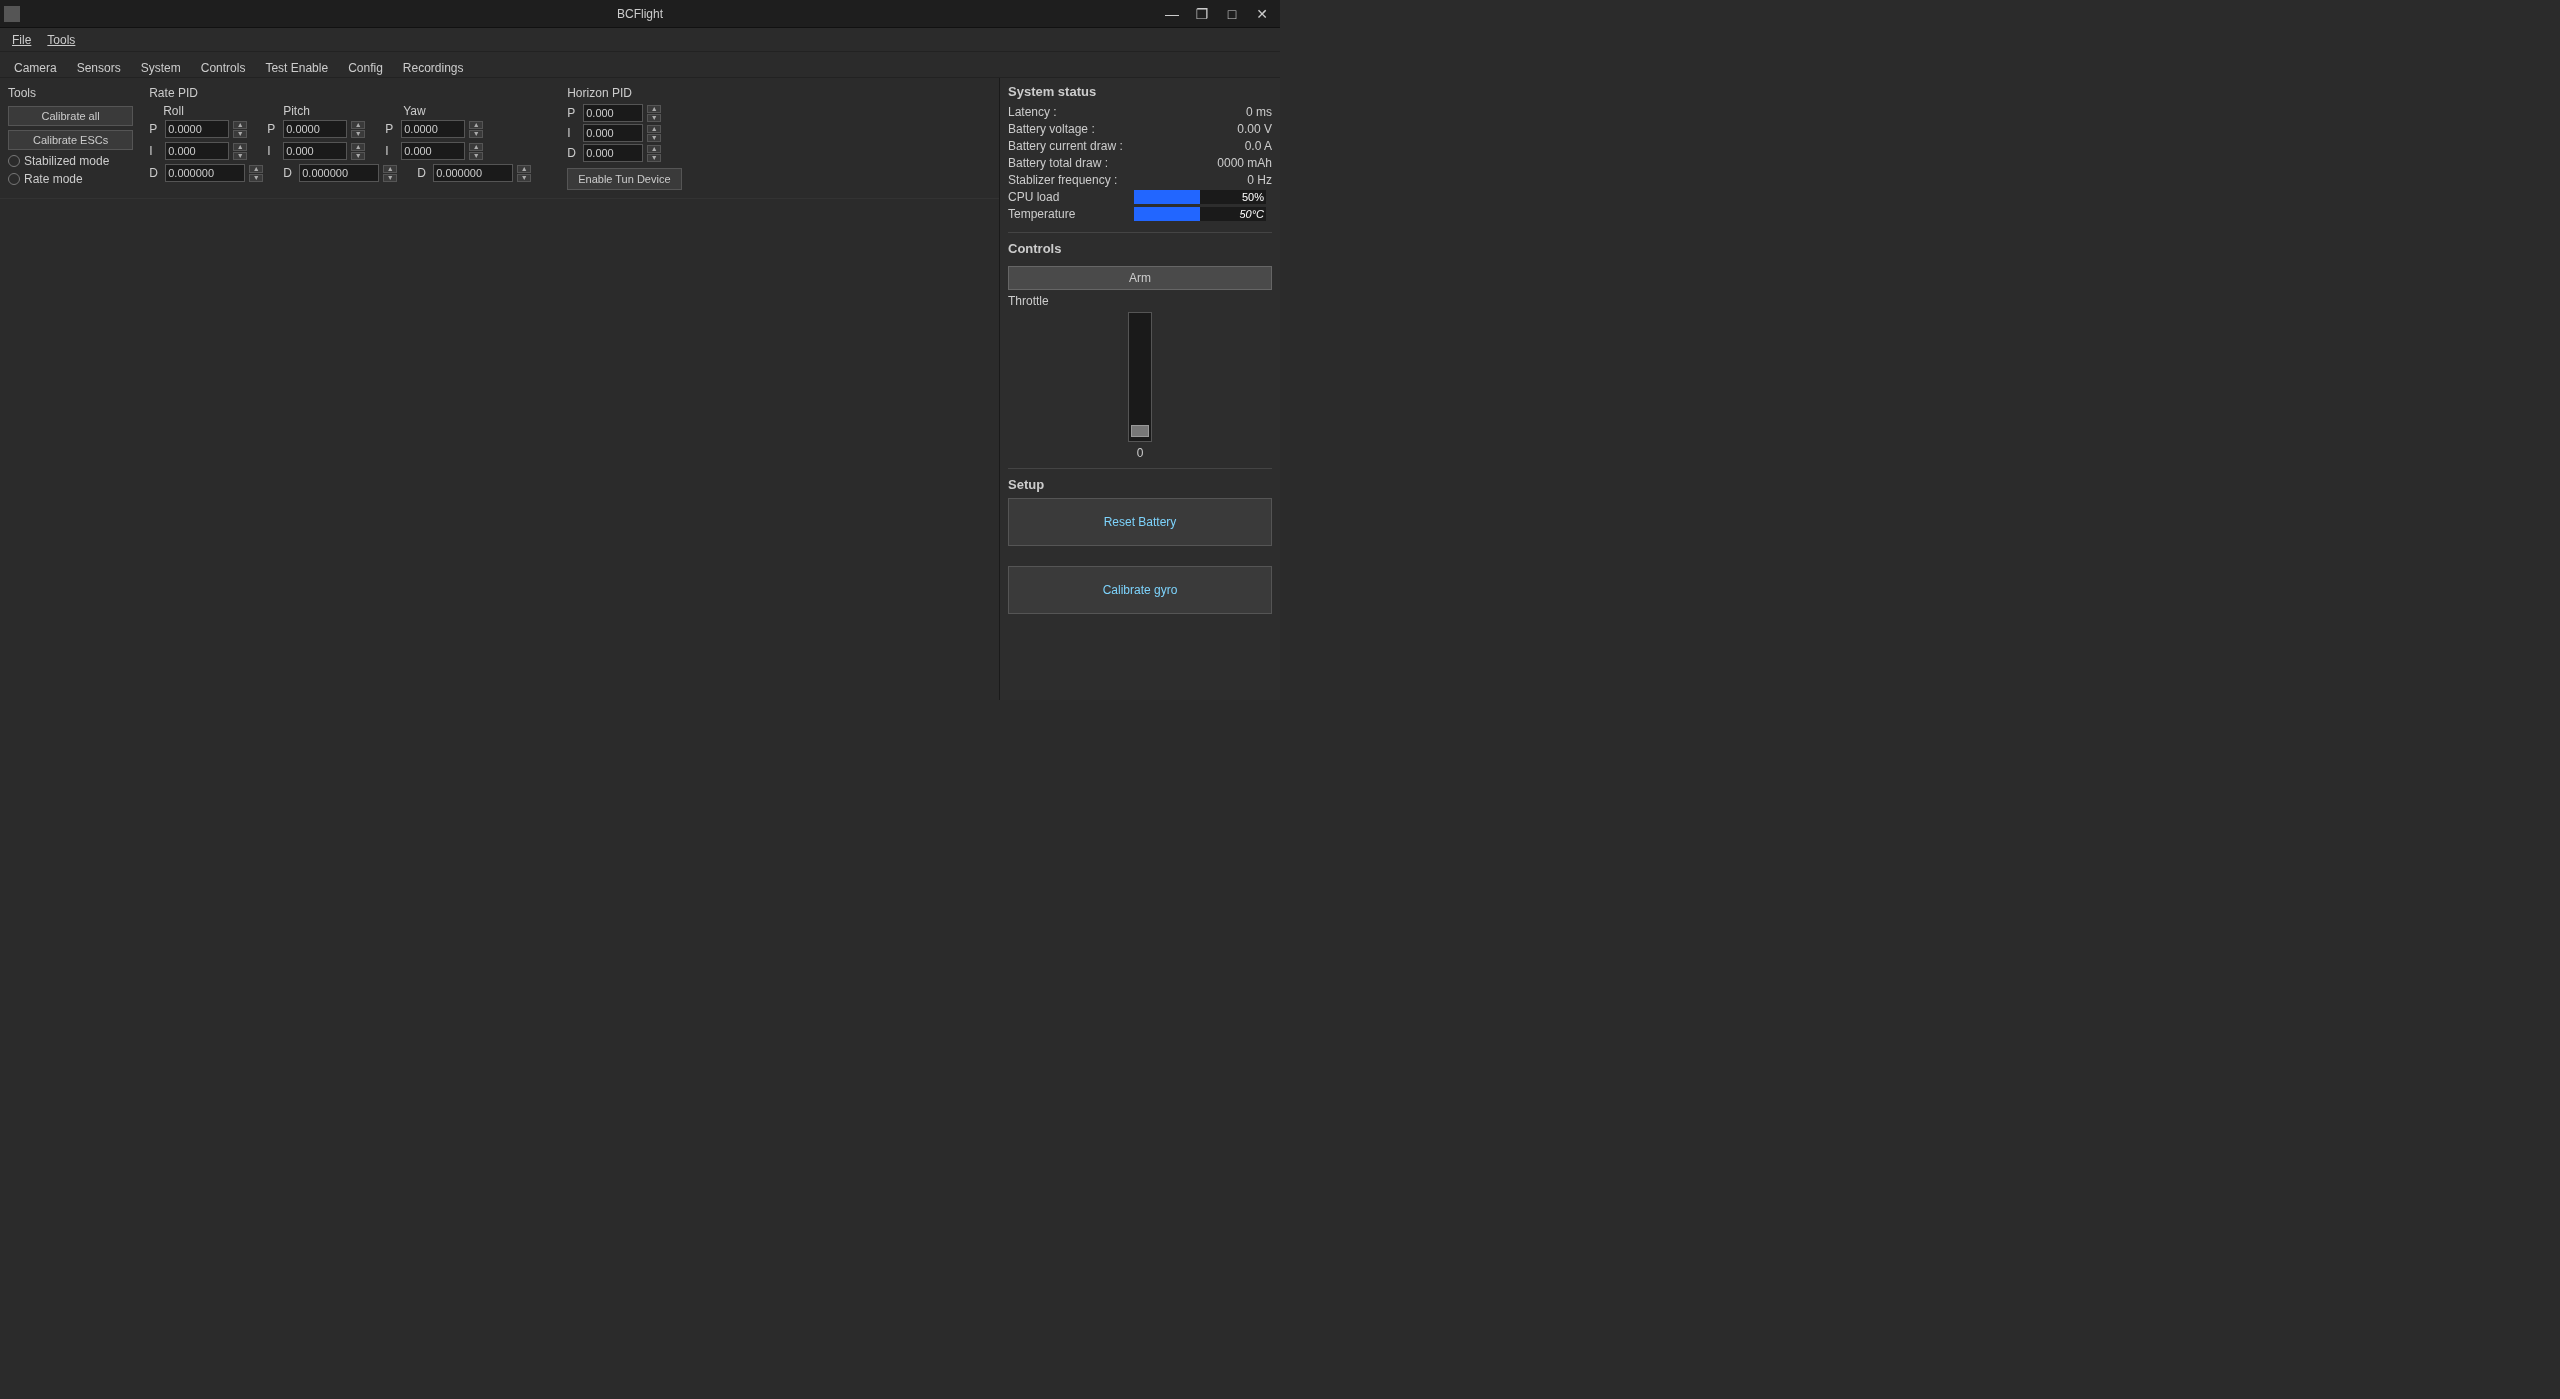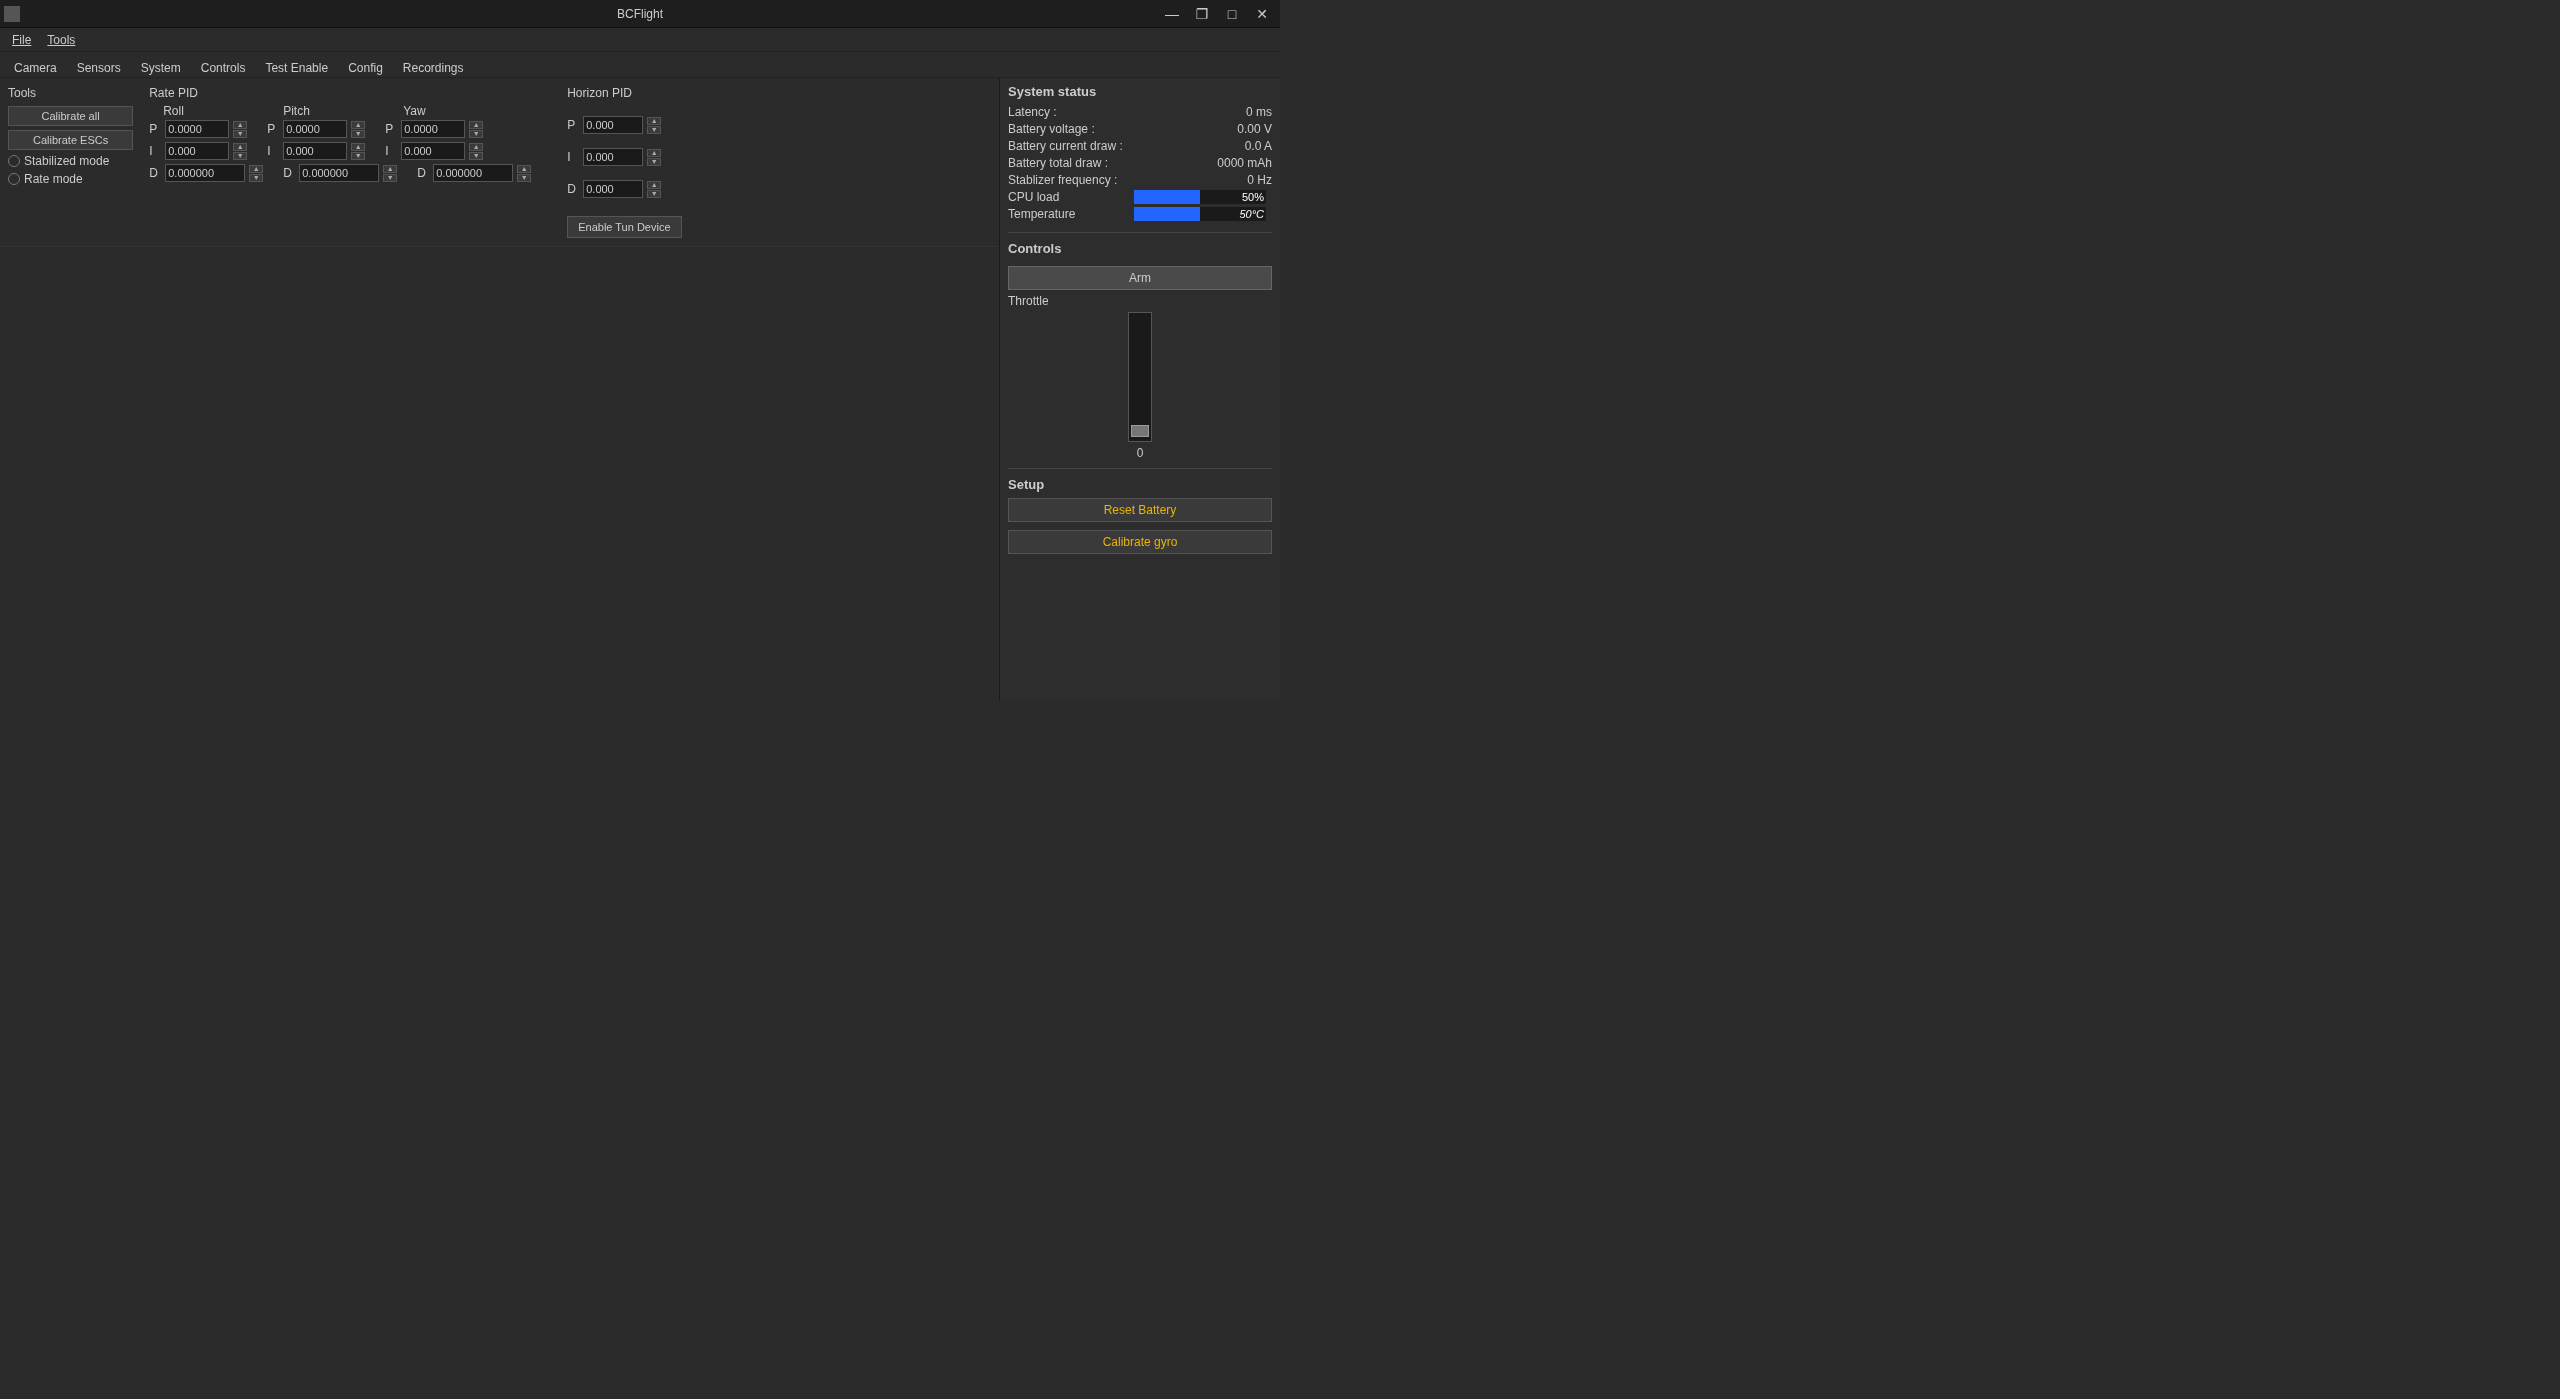--- a/index.html
+++ b/index.html
@@ -329,26 +329,26 @@
       width: 18px;
       height: 12px;
       background: #777;
       border: 1px solid #999;
     }
     .throttle-val { color: #ccc; font-size: 12px; }
     
     .setup-btn {
       background: #3a3a3a;
       border: 1px solid #555;
-      color: #eab308;
-      font-size: 12px;
-      padding: 4px 8px;
+      color: #7dd3fc;
+      font-size: 12px;
+      padding: 16px 8px;
       cursor: pointer;
       width: 100%;
-      margin-bottom: 8px;
+      margin-bottom: 20px;
       text-align: center;
     }
     
     #top-left {
       display: flex;
       padding: 4px 0;
       border-bottom: 1px solid #333;
     }
   </style>
 </head>
@@ -487,21 +487,21 @@
             <span class="pid-label">D</span>
             <input class="pid-input" type="text" style="width: 80px;" value="0.000000">
             <div class="pid-spinner">
               <span>▲</span>
               <span>▼</span>
             </div>
           </div>
         </div>
       </div>
 
-      <div id="horizon-pid" style="display:flex;flex-direction:column;padding:4px 8px;gap:12px;">
+      <div id="horizon-pid" style="display:flex;flex-direction:column;padding:4px 8px;">
         <div class="pid-section-title">Horizon PID</div>
 
         <div class="horizon-row">
           <span class="horizon-label">P</span>
           <input class="horizon-input" type="text" value="0.000" style="">
           <div class="pid-spinner">
             <span>▲</span>
             <span>▼</span>
           </div>
         </div>

